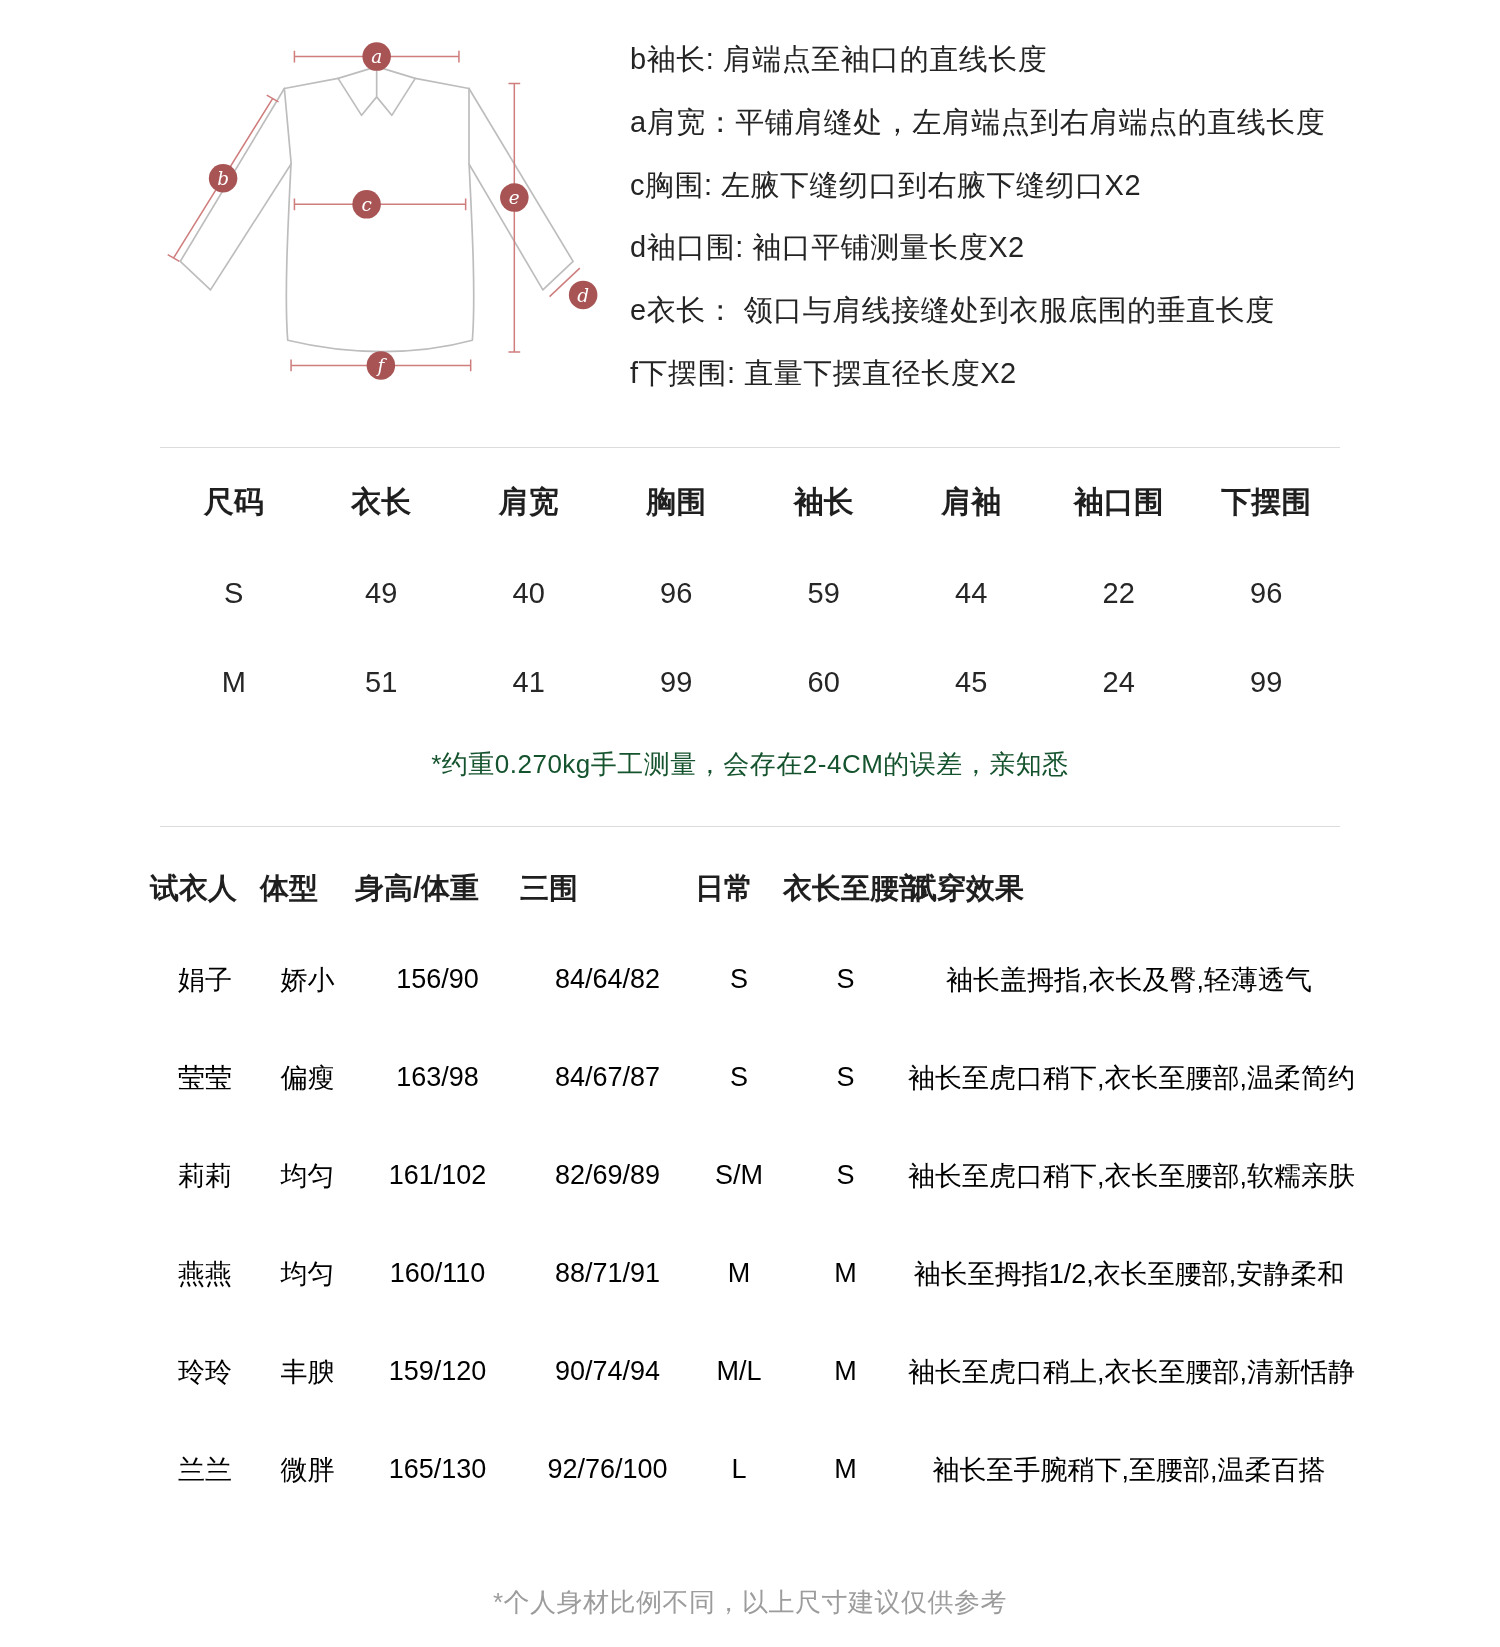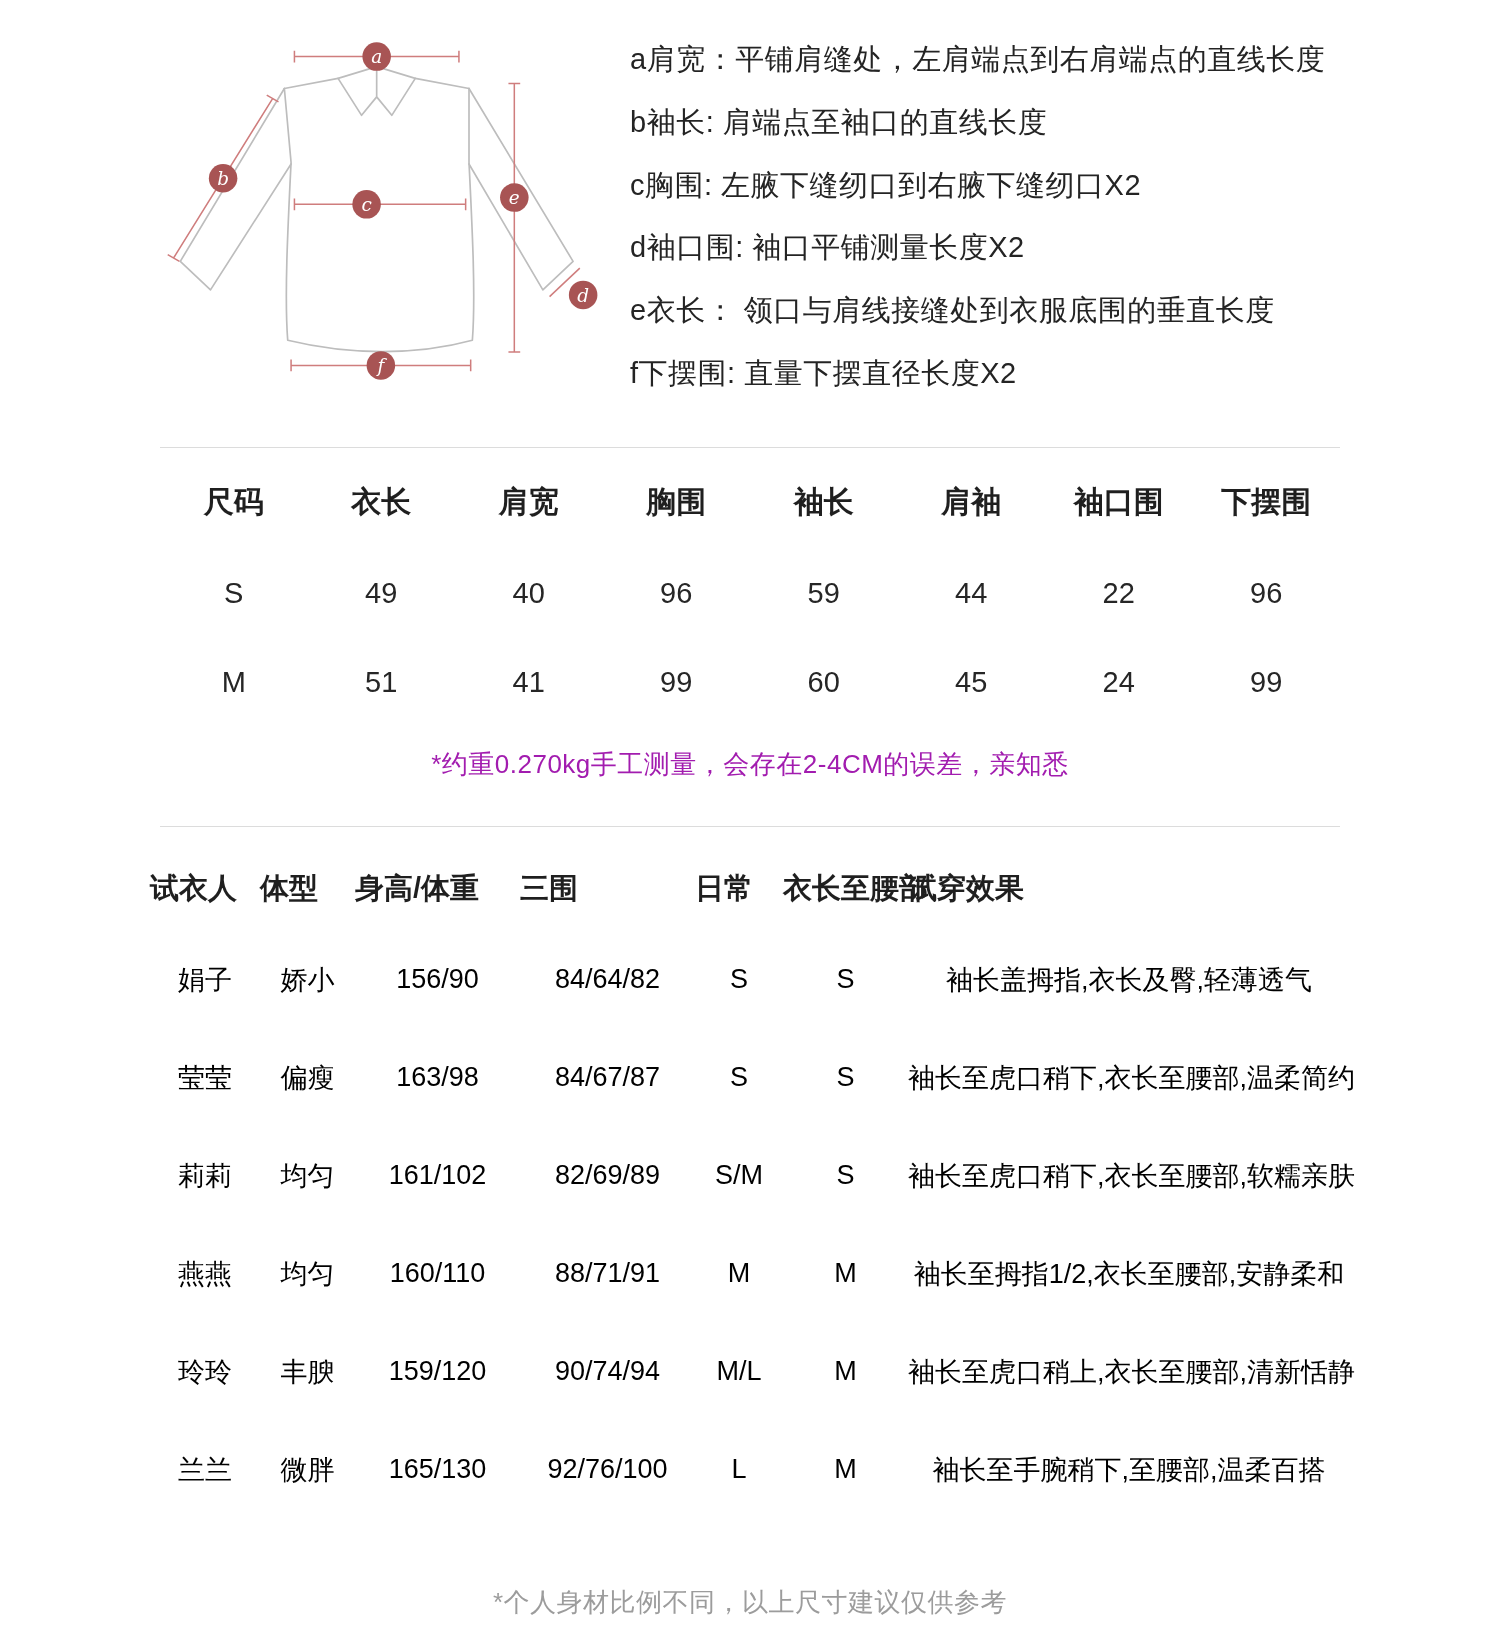--- a/index.html
+++ b/index.html
@@ -29,21 +29,21 @@
   .divider {
     width:1180px; margin:0 auto; border:none; border-top:1px solid #dcdcdc; height:0;
   }
 
   
   .size-section { padding-top:18px; padding-bottom:44px; }
   .size-table { width:1180px; margin:0 auto; border-collapse:collapse; table-layout:fixed; }
   .size-table th { font-size:30px; font-weight:700; text-align:center; padding:16px 0 26px; color:#1f1f1f; }
   .size-table td { font-size:29px; text-align:center; padding:28px 0; color:#262626; }
   .note {
-    text-align:center; color:#a21caf; font-size:26px; margin-top:20px; letter-spacing:0.5px;
+    text-align:center; color:#14532d; font-size:26px; margin-top:20px; letter-spacing:0.5px;
   }
 
   
   .fit-section { padding-top:24px; }
   .fit-table { width:1200px; margin:0 auto; border-collapse:collapse; table-layout:fixed; }
   .fit-table th { font-size:29px; font-weight:700; text-align:left; padding:18px 0 22px; color:#1f1f1f; white-space:nowrap; }
   .fit-table td { font-size:27px; text-align:center; padding:31px 0; color:#000000; white-space:nowrap; }
   .col-name { width:110px; } .col-body { width:95px; } .col-hw { width:165px; }
   .col-three { width:175px; } .col-daily { width:88px; } .col-try { width:125px; }
   .col-effect { width:auto; }
@@ -87,22 +87,22 @@
           <circle class="marker" cx="528" cy="318" r="17"></circle>
           <text class="marker-letter" x="528" y="326">d</text>
           <circle class="marker" cx="446" cy="202" r="17"></circle>
           <text class="marker-letter" x="446" y="210">e</text>
           <circle class="marker" cx="287" cy="402" r="17"></circle>
           <text class="marker-letter" x="287" y="410">f</text>
         </g>
       </svg>
     </div>
     <ul class="measure-notes">
+      <li>b袖长: 肩端点至袖口的直线长度</li>
       <li>a肩宽：平铺肩缝处，左肩端点到右肩端点的直线长度</li>
-      <li>b袖长: 肩端点至袖口的直线长度</li>
       <li>c胸围: 左腋下缝纫口到右腋下缝纫口X2</li>
       <li>d袖口围: 袖口平铺测量长度X2</li>
       <li>e衣长： 领口与肩线接缝处到衣服底围的垂直长度</li>
       <li>f下摆围: 直量下摆直径长度X2</li>
     </ul>
   </section>
 
   <hr class="divider">
 
   <section class="size-section">

